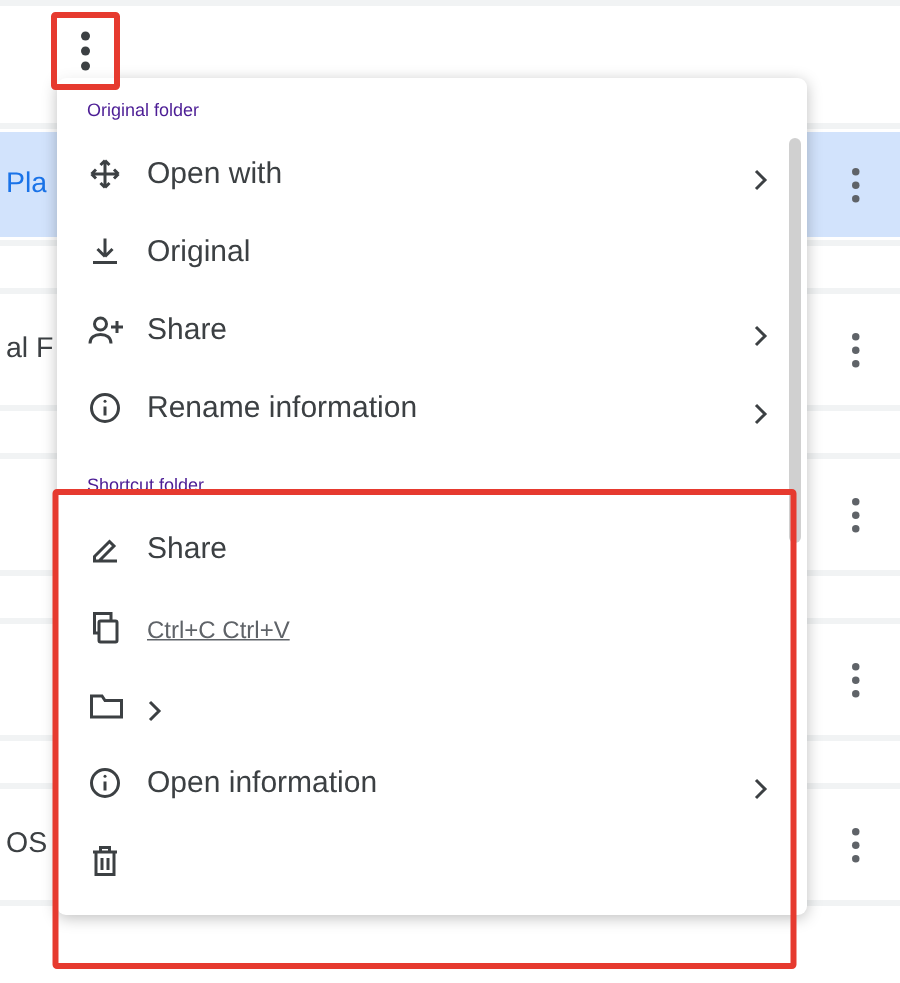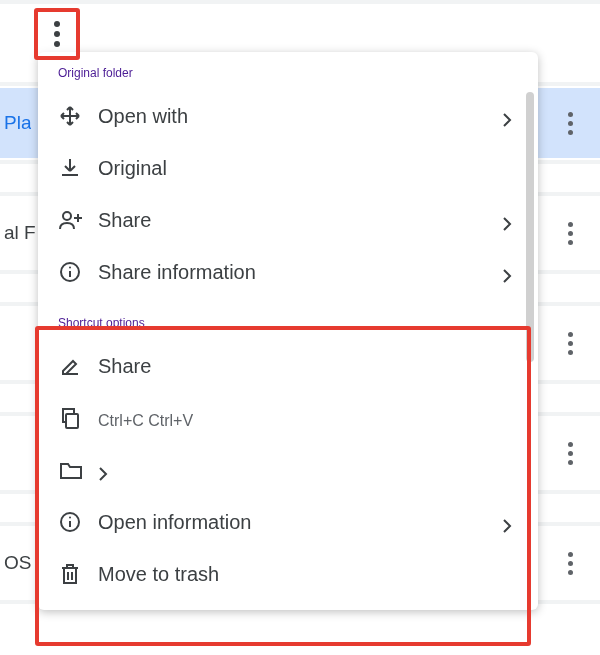--- a/index.html
+++ b/index.html
@@ -115,20 +115,21 @@
   }
   .menu-item .label {
     flex: 1;
     font-size: 20px;
     color: #3c4043;
   }
   .menu-item .shortcut {
     font-size: 16px;
     color: #5f6368;
     margin-right: 8px;
+    text-decoration: underline;
   }
   .menu-item .chev {
     width: 16px;
     text-align: right;
     color: #3c4043;
   }
   .menu-scrollbar {
     position: absolute;
     top: 40px;
     right: 4px;
@@ -270,29 +271,29 @@
         </span>
       </div>
       <div class="menu-item">
         <span class="icon-slot">
           <svg width="24" height="24" viewBox="0 0 24 24" fill="none" stroke="#3c4043" stroke-width="2">
             <circle cx="12" cy="12" r="9"></circle>
             <line x1="12" y1="11" x2="12" y2="17"></line>
             <circle cx="12" cy="7.5" r="1" fill="#3c4043" stroke="none"></circle>
           </svg>
         </span>
-        <span class="label">Share information</span>
-        <span class="chev">
-          <svg width="10" height="16" viewBox="0 0 10 16" fill="none" stroke="#3c4043" stroke-width="2">
-            <path d="M2 2 L8 8 L2 14"></path>
-          </svg>
-        </span>
-      </div>
-    </div>
-  <div class="section-header" style="padding-top:18px">Shortcut options</div>
+        <span class="label">Rename information</span>
+        <span class="chev">
+          <svg width="10" height="16" viewBox="0 0 10 16" fill="none" stroke="#3c4043" stroke-width="2">
+            <path d="M2 2 L8 8 L2 14"></path>
+          </svg>
+        </span>
+      </div>
+    </div>
+  <div class="section-header" style="padding-top:18px">Shortcut folder</div>
   <div id="menu-items-2">
       <div class="menu-item">
         <span class="icon-slot">
           <svg width="24" height="24" viewBox="0 0 24 24" fill="none" stroke="#3c4043" stroke-width="2">
             <path d="M4 20 L20 20 M5 17 L15 7 L18 10 L8 20 L5 20 Z"></path>
           </svg>
         </span>
         <span class="label">Share</span>
         <span class="chev"></span>
       </div>
@@ -332,19 +333,18 @@
             <path d="M2 2 L8 8 L2 14"></path>
           </svg>
         </span>
       </div>
       <div class="menu-item">
         <span class="icon-slot">
           <svg width="24" height="24" viewBox="0 0 24 24" fill="none" stroke="#3c4043" stroke-width="2">
             <path d="M4 6 L20 6 M9 6 L9 3 L15 3 L15 6 M6 6 L6 21 L18 21 L18 6 M10 10 L10 18 M14 10 L14 18"></path>
           </svg>
         </span>
-        <span class="label">Move to trash</span>
         <span class="chev"></span>
       </div>
     </div>
 </div>
 
 <div class="section-highlight"></div>
 
 </body></html>

